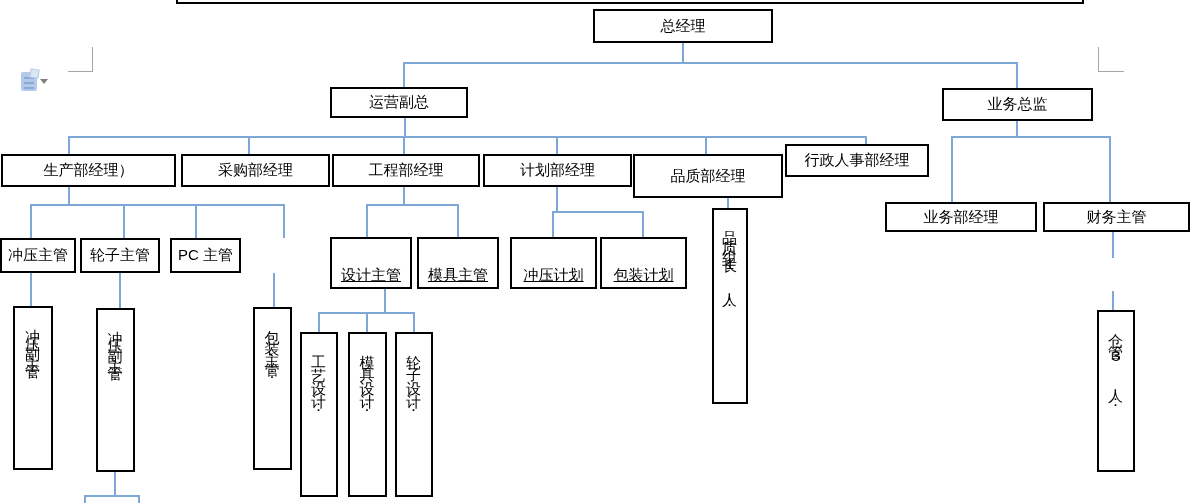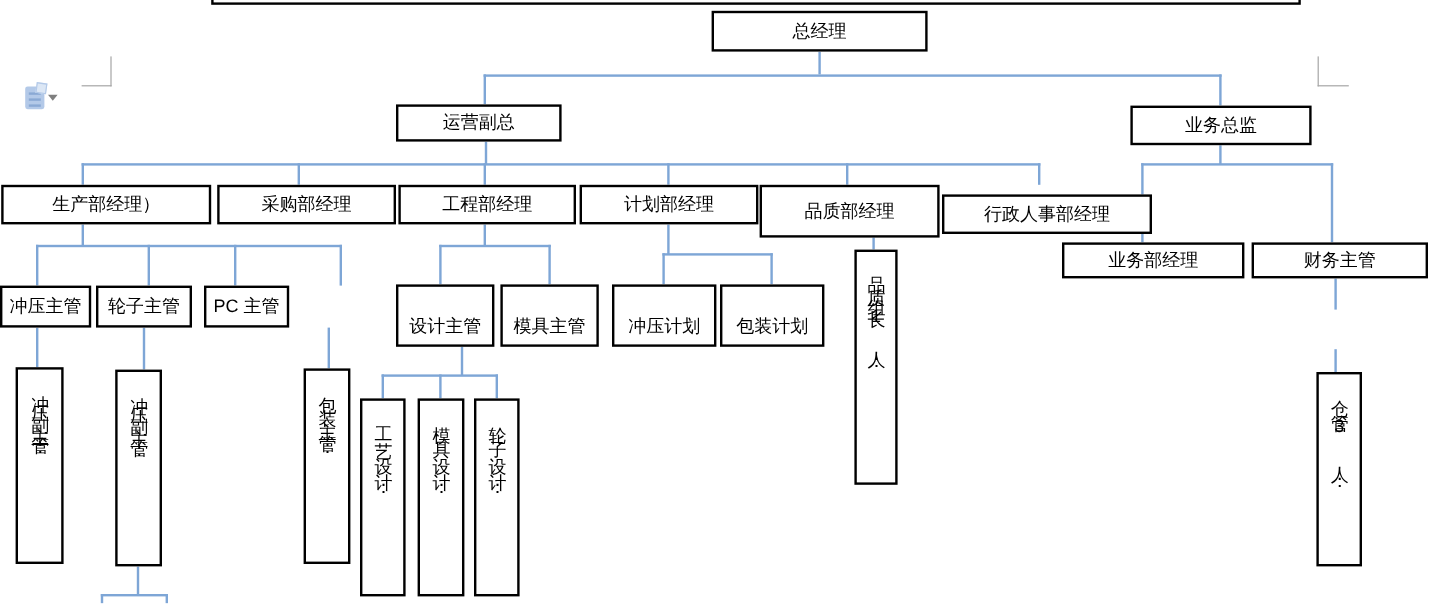--- a/index.html
+++ b/index.html
@@ -7,21 +7,21 @@
     position:relative; width:1197px; height:503px; overflow:hidden;
     background:#ffffff; font-family:"Liberation Sans","DejaVu Sans",sans-serif;
     color:#000;
   }
   .box {
     position:absolute; box-sizing:border-box;
     border:2px solid #000; background:#fff;
     display:flex; align-items:center; justify-content:center;
     font-size:15px; white-space:nowrap;
   }
-  .box.top-align { align-items:flex-start; padding-top:24px; }
+  .box.top-align { align-items:center; padding-top:24px;text-decoration:underline; }
   .box.vert { align-items:flex-start; padding-top:9px; white-space:normal; }
   .vtext {
     writing-mode:vertical-lr; text-orientation:upright;
     letter-spacing:9px; line-height:1; font-size:15px;
   }
   .vtext.sp13 { letter-spacing:13px; }
   .vtext.sp11 { letter-spacing:11px; }
   .hline { position:absolute; height:2px; background:#7ea6d6; }
   .vline { position:absolute; width:2px; background:#7ea6d6; }
   .mark  { position:absolute; background:#a6a6a6; }
@@ -136,21 +136,21 @@
     </div>
   <div class="box" style="left:332px;top:154px;width:148px;height:33px">
     <span>工程部经理</span>
     </div>
   <div class="box" style="left:483px;top:154px;width:149px;height:33px">
     <span>计划部经理</span>
     </div>
   <div class="box" style="left:633px;top:154px;width:150px;height:44px">
     <span>品质部经理</span>
     </div>
-  <div class="box" style="left:785px;top:162px;width:175px;height:33px">
+  <div class="box" style="left:785px;top:144px;width:144px;height:33px">
     <span>行政人事部经理</span>
     </div>
 
   <div class="box" style="left:885px;top:202px;width:152px;height:30px">
     <span>业务部经理</span>
     </div>
   <div class="box" style="left:1043px;top:202px;width:147px;height:30px">
     <span>财务主管</span>
     </div>
 

